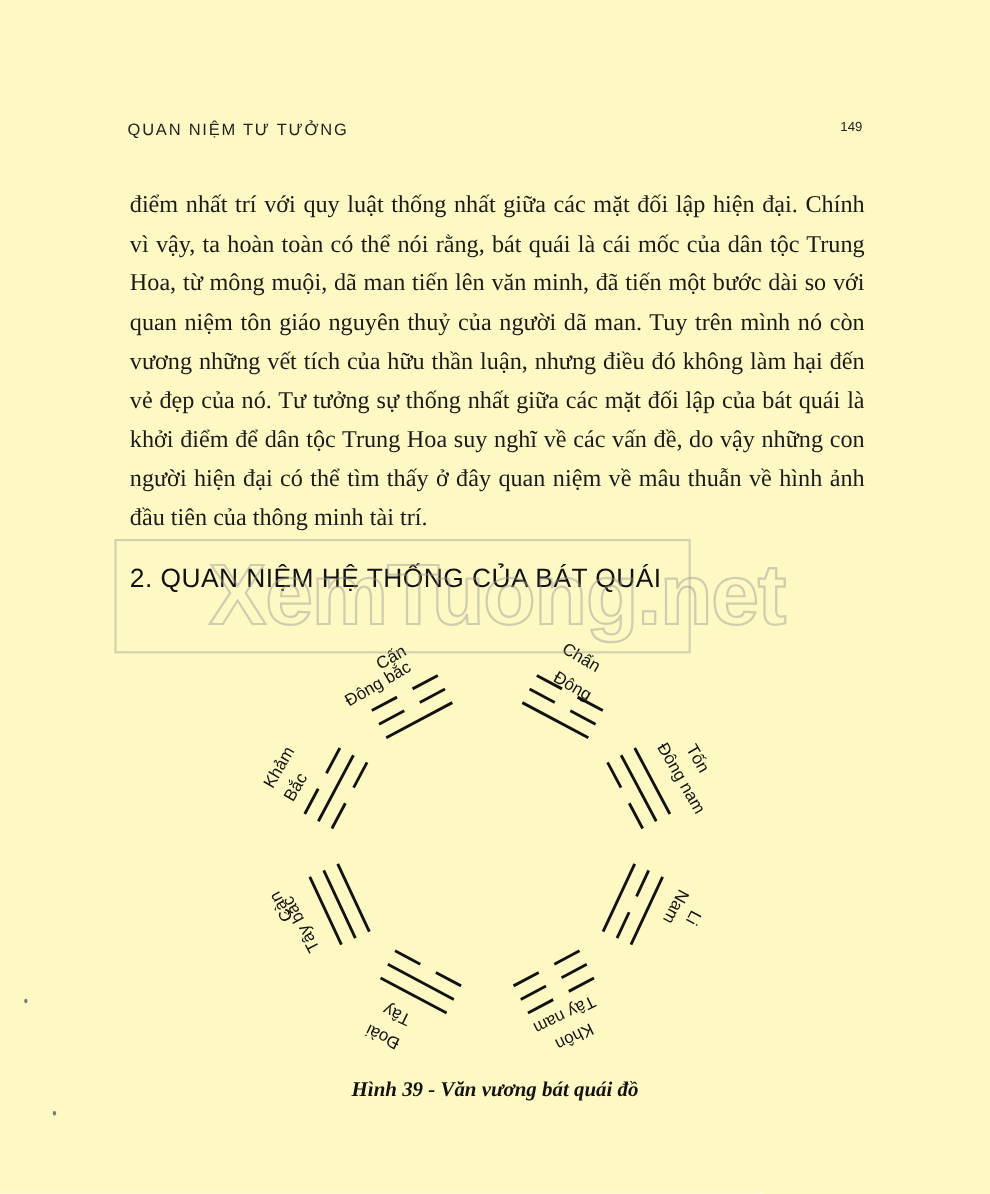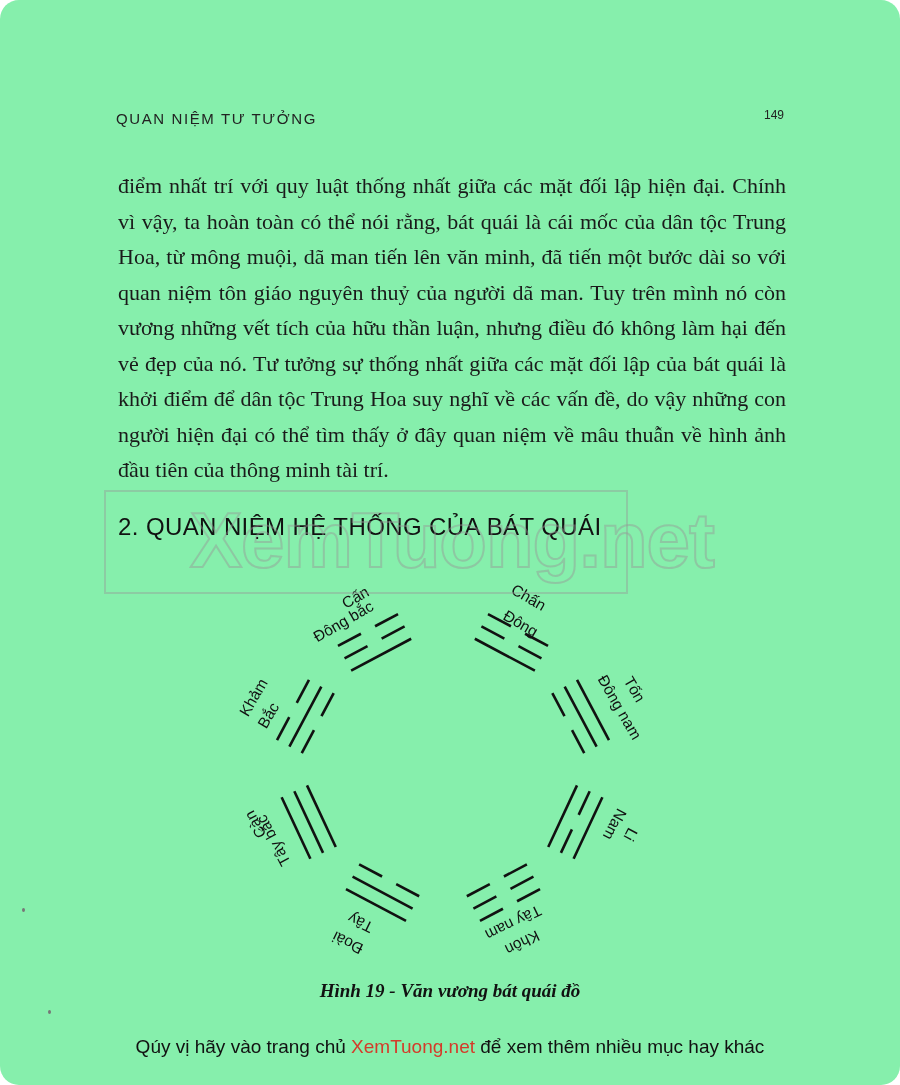--- a/index.html
+++ b/index.html
@@ -12,22 +12,21 @@
     height: 1085px;
     position: relative;
     font-family: "Liberation Serif", serif;
     color: #111;
     overflow: hidden;
   }
 
   .page {
     position: absolute;
     inset: 0;
-    background: #86efac;
-    border-radius: 19px;
+    background: #fef9c3;
   }
 
   
   .header {
     position: absolute;
     top: 110px;
     left: 116px;
     right: 116px;
     height: 26px;
   }
@@ -254,26 +253,23 @@
 
         <text transform="translate(232,378) rotate(-154)" text-anchor="middle">Đoài</text>
         <text transform="translate(245,358) rotate(-154)" text-anchor="middle">Tây</text>
 
         <text transform="translate(402,378) rotate(154)" text-anchor="middle">Khôn</text>
         <text transform="translate(393,358) rotate(154)" text-anchor="middle">Tây nam</text>
       </g>
     </svg>
   </div>
 
-  <div class="fig-caption">Hình 19 - Văn vương bát quái đồ</div>
+  <div class="fig-caption">Hình 39 - Văn vương bát quái đồ</div>
 
   <div class="watermark">
     <div class="wm-box"></div>
     <div class="watermark-text">XemTuong.net</div>
   </div>
 
-  <div class="footer-note">
-    <span>Qúy vị hãy vào trang chủ </span><span class="brand">XemTuong.net</span><span> để xem thêm nhiều mục hay khác</span>
-  </div>
 
   <div class="speck" style="left:22px; top:908px; width:3px; height:4px;"></div>
   <div class="speck" style="left:48px; top:1010px; width:3px; height:4px;"></div>
 </div>
 
 </body></html>

